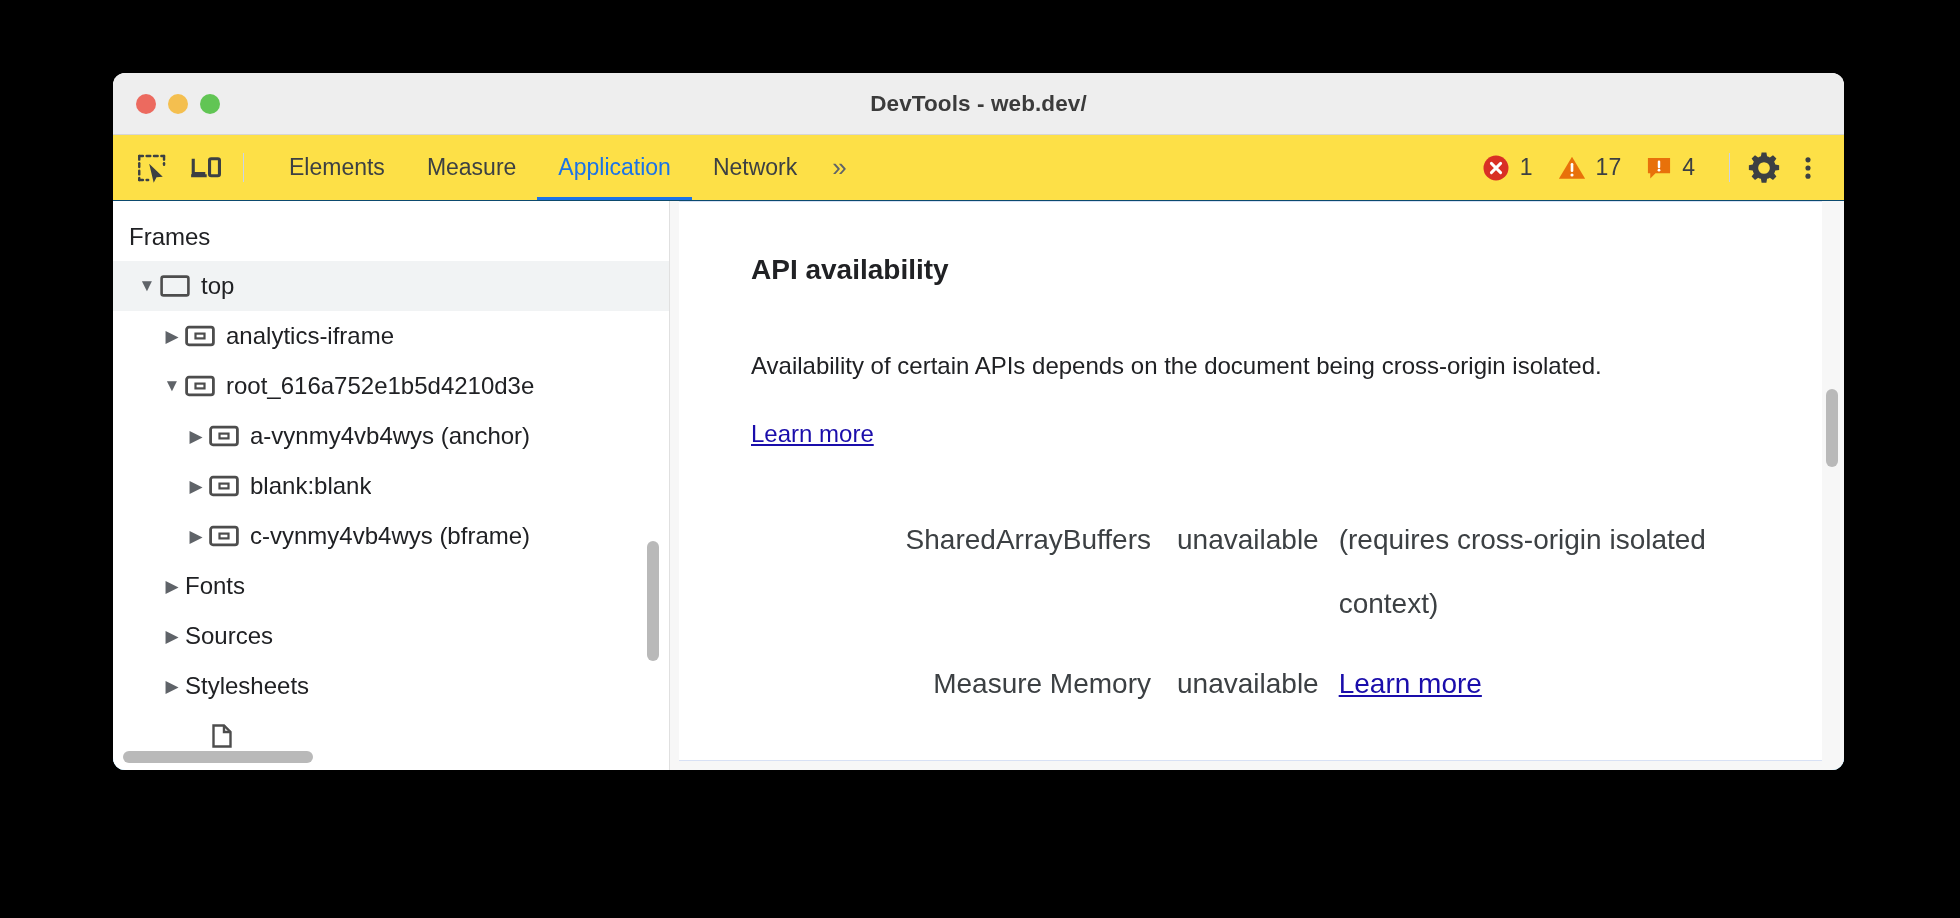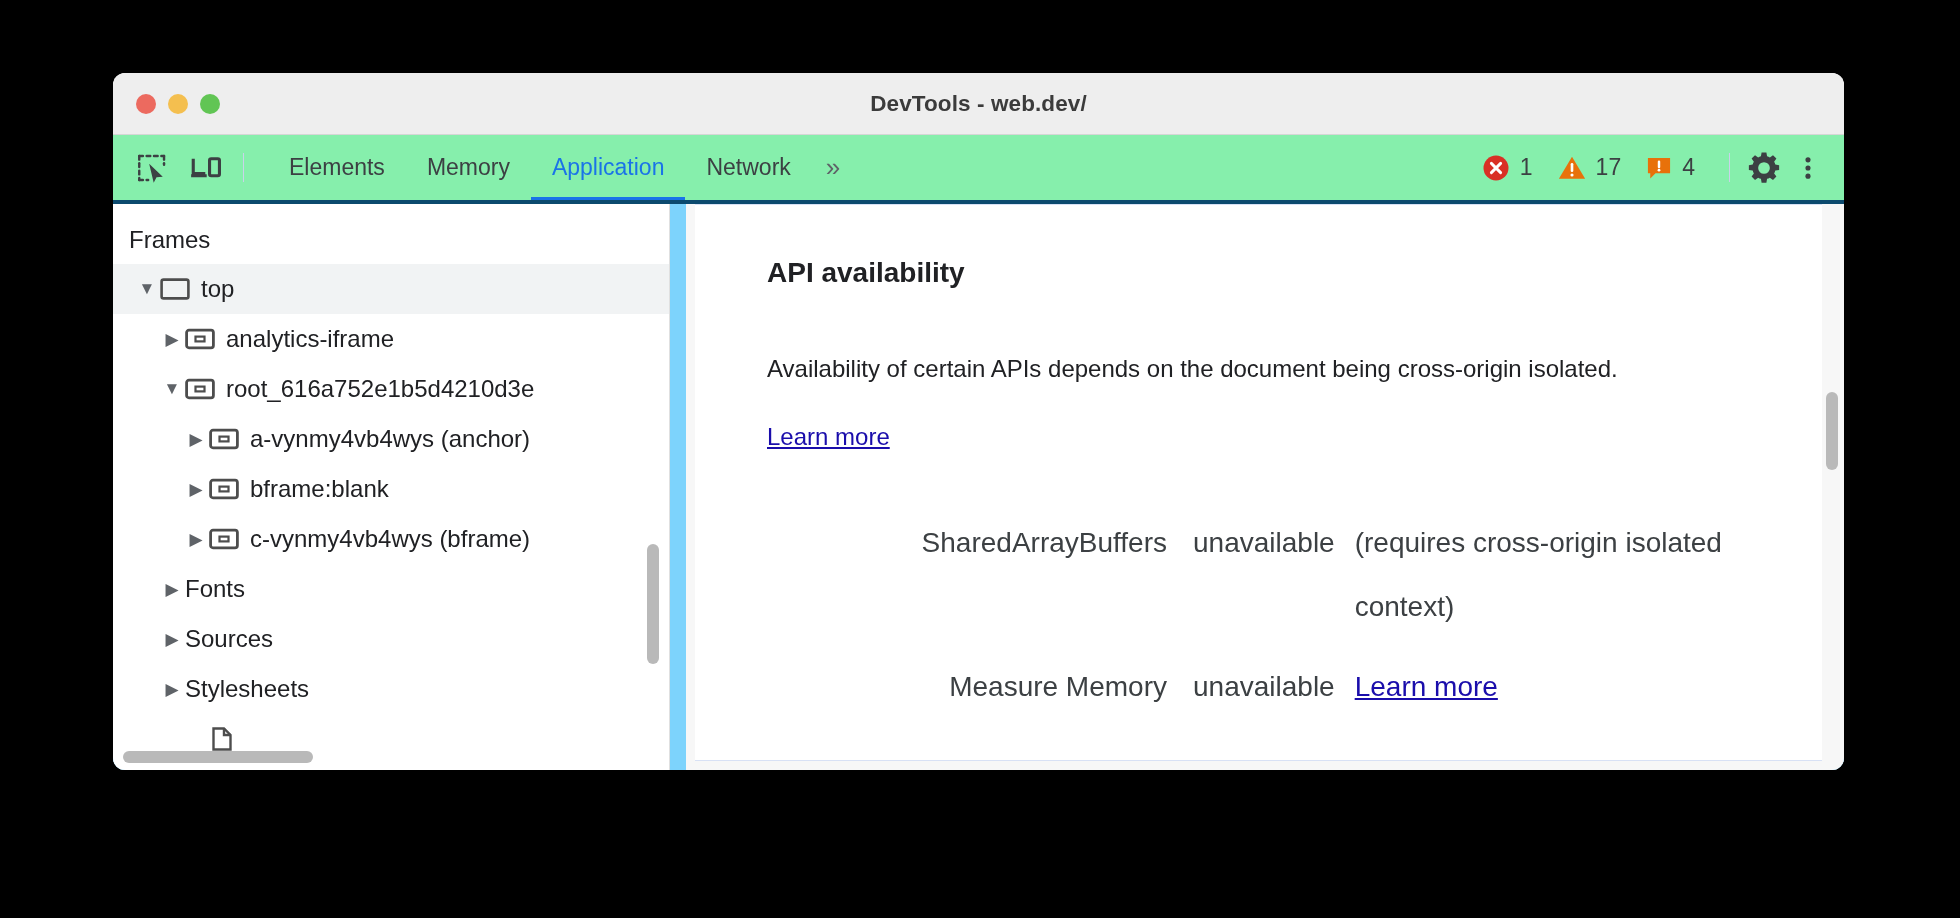--- a/index.html
+++ b/index.html
@@ -66,22 +66,22 @@
     text-align: center;
     font-size: 22.5px;
     font-weight: bold;
     color: #3b3b3b;
     letter-spacing: 0.1px;
   }
 
   
   .devtools-toolbar {
     height: 65px;
-    background: #86efac;
-    border-bottom: 4px solid #0c4a6e;
+    background: #fde047;
+    border-bottom: 1px solid #0c4a6e;
     display: flex;
     align-items: stretch;
     flex: 0 0 auto;
     position: relative;
     text-align: center;
   }
   .tb-icon-btn {
     width: 54px;
     display: flex;
     align-items: center;
@@ -151,21 +151,20 @@
   }
   .kebab-btn { width: 40px; }
 
   
   .dt-body {
     flex: 1 1 auto;
     display: flex;
     min-height: 0;
     position: relative;
     background: #7dd3fc;
-    gap: 16px;
   }
 
   
   .sidebar {
     width: 556px;
     flex: 0 0 556px;
     border-right: 1px solid #e0e0e0;
     background: #ffffff;
     position: relative;
     overflow: hidden;
@@ -338,21 +337,21 @@
           <path d="M3 5.5 v10.5 h8.5" fill="none" stroke="#3c4043" stroke-width="2.2"></path>
           <path d="M1.5 17.5 h11" fill="none" stroke="#3c4043" stroke-width="2.2"></path>
           <rect x="14.5" y="5.5" width="7" height="12" rx="1.2" fill="none" stroke="#3c4043" stroke-width="2.2"></rect>
         </svg>
       </div>
 
       <div class="vdivider"></div>
 
       <div class="tabs">
         <div class="tab">Elements</div>
-        <div class="tab">Memory</div>
+        <div class="tab">Measure</div>
         <div class="tab active">Application</div>
         <div class="tab">Network</div>
         <div class="tab more">»</div>
       </div>
 
       <div class="toolbar-right">
 
         <div class="counter">
           <span>
             <svg width="30" height="30" viewBox="0 0 24 24">
@@ -463,21 +462,21 @@
           </div>
 
           <div class="tree-row indent-2">
             <span class="tri">▶</span>
             <span class="frame-ico">
               <svg width="30" height="24" viewBox="0 0 30 24">
                 <rect x="1.6" y="3.2" width="26.8" height="17.6" rx="2.4" fill="none" stroke="#4d4d4d" stroke-width="2.8"></rect>
                 <rect x="10.5" y="9.6" width="9" height="4.8" fill="none" stroke="#4d4d4d" stroke-width="2.2"></rect>
               </svg>
             </span>
-            <span class="tree-label">bframe:blank</span>
+            <span class="tree-label">blank:blank</span>
           </div>
 
           <div class="tree-row indent-2">
             <span class="tri">▶</span>
             <span class="frame-ico">
               <svg width="30" height="24" viewBox="0 0 30 24">
                 <rect x="1.6" y="3.2" width="26.8" height="17.6" rx="2.4" fill="none" stroke="#4d4d4d" stroke-width="2.8"></rect>
                 <rect x="10.5" y="9.6" width="9" height="4.8" fill="none" stroke="#4d4d4d" stroke-width="2.2"></rect>
               </svg>
             </span>

